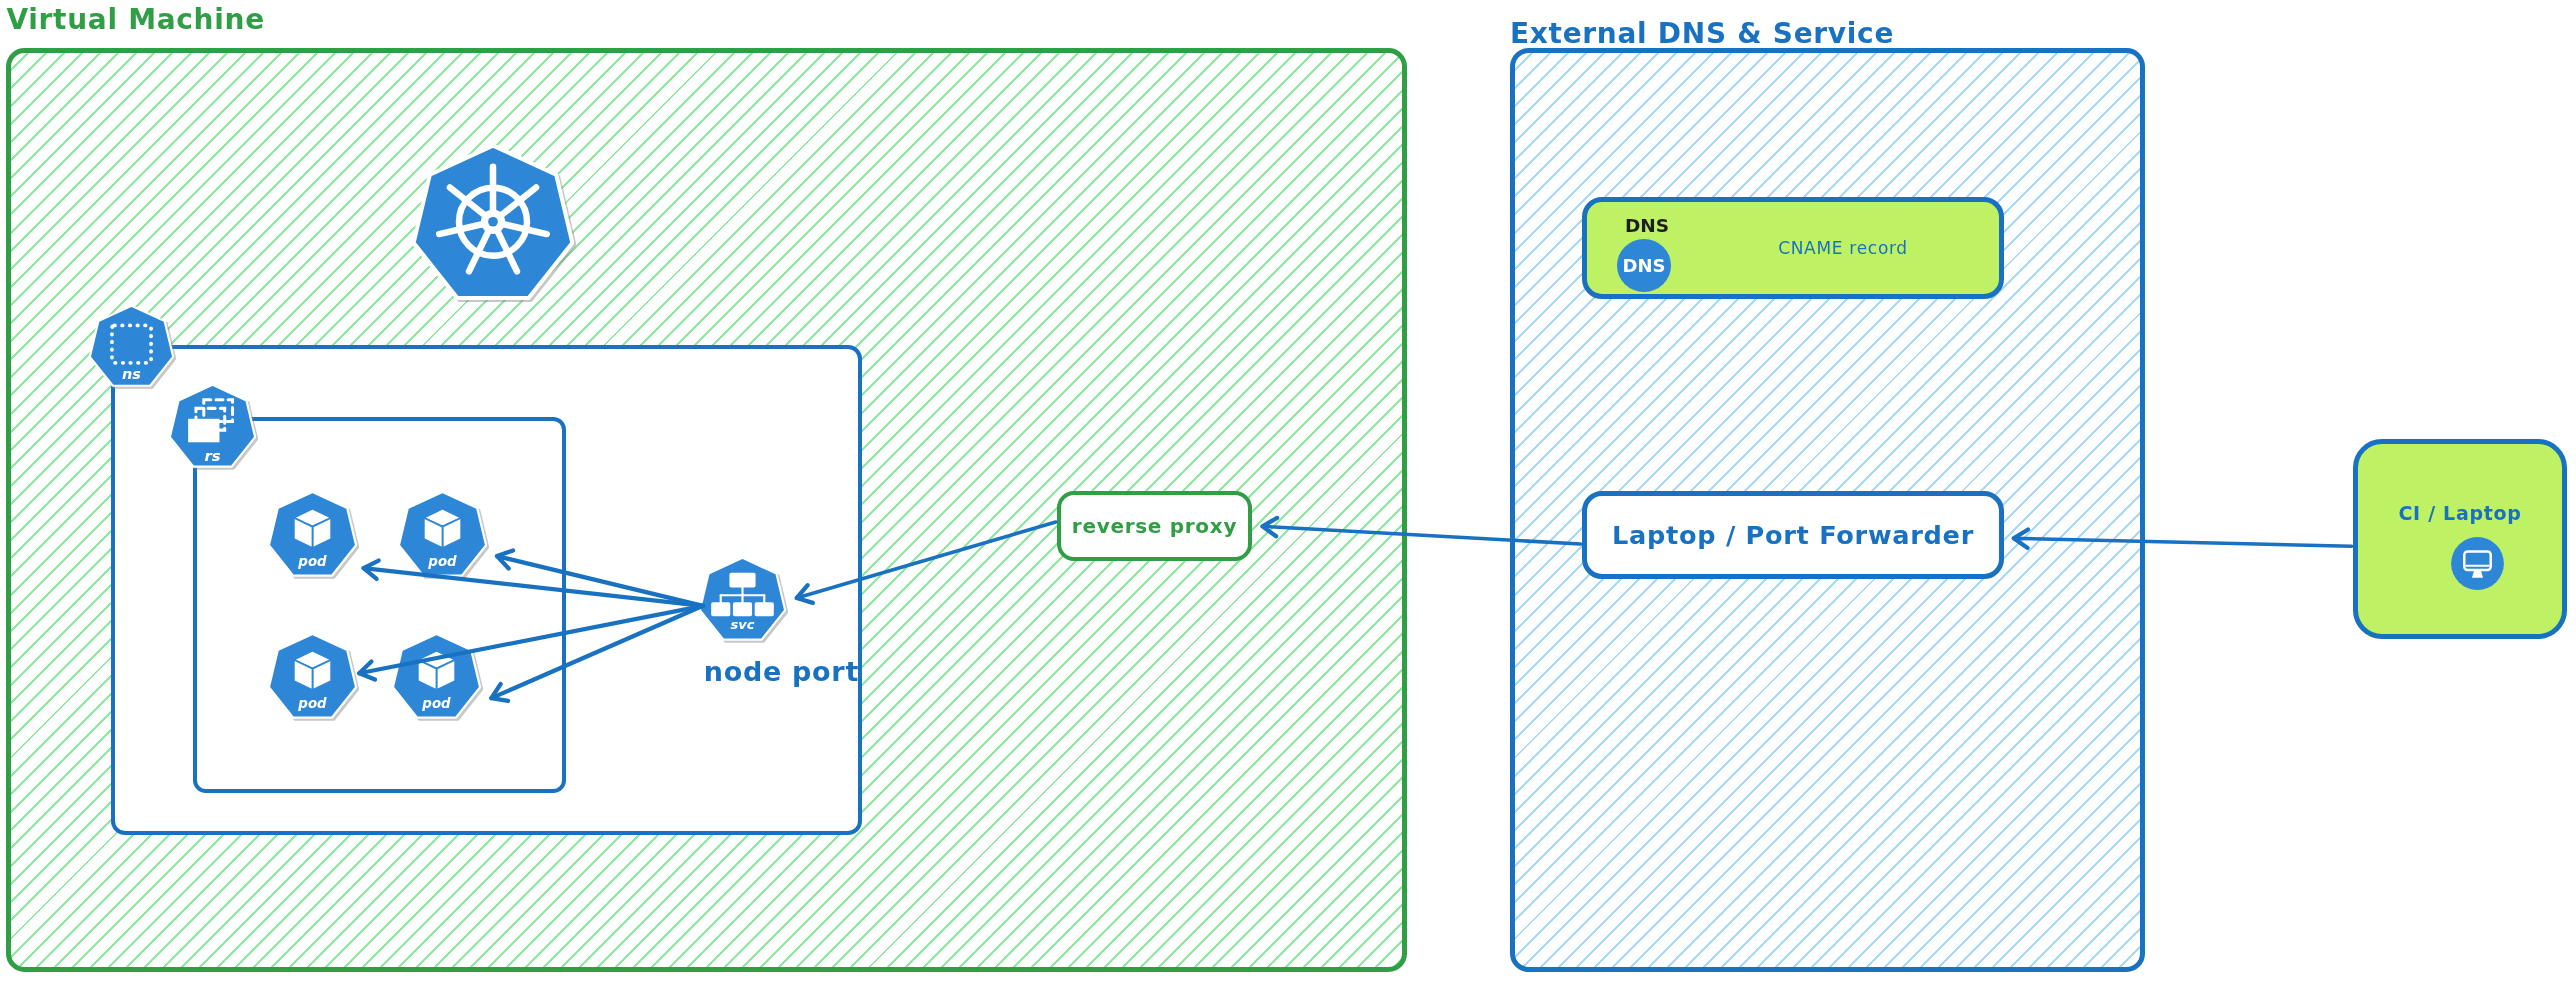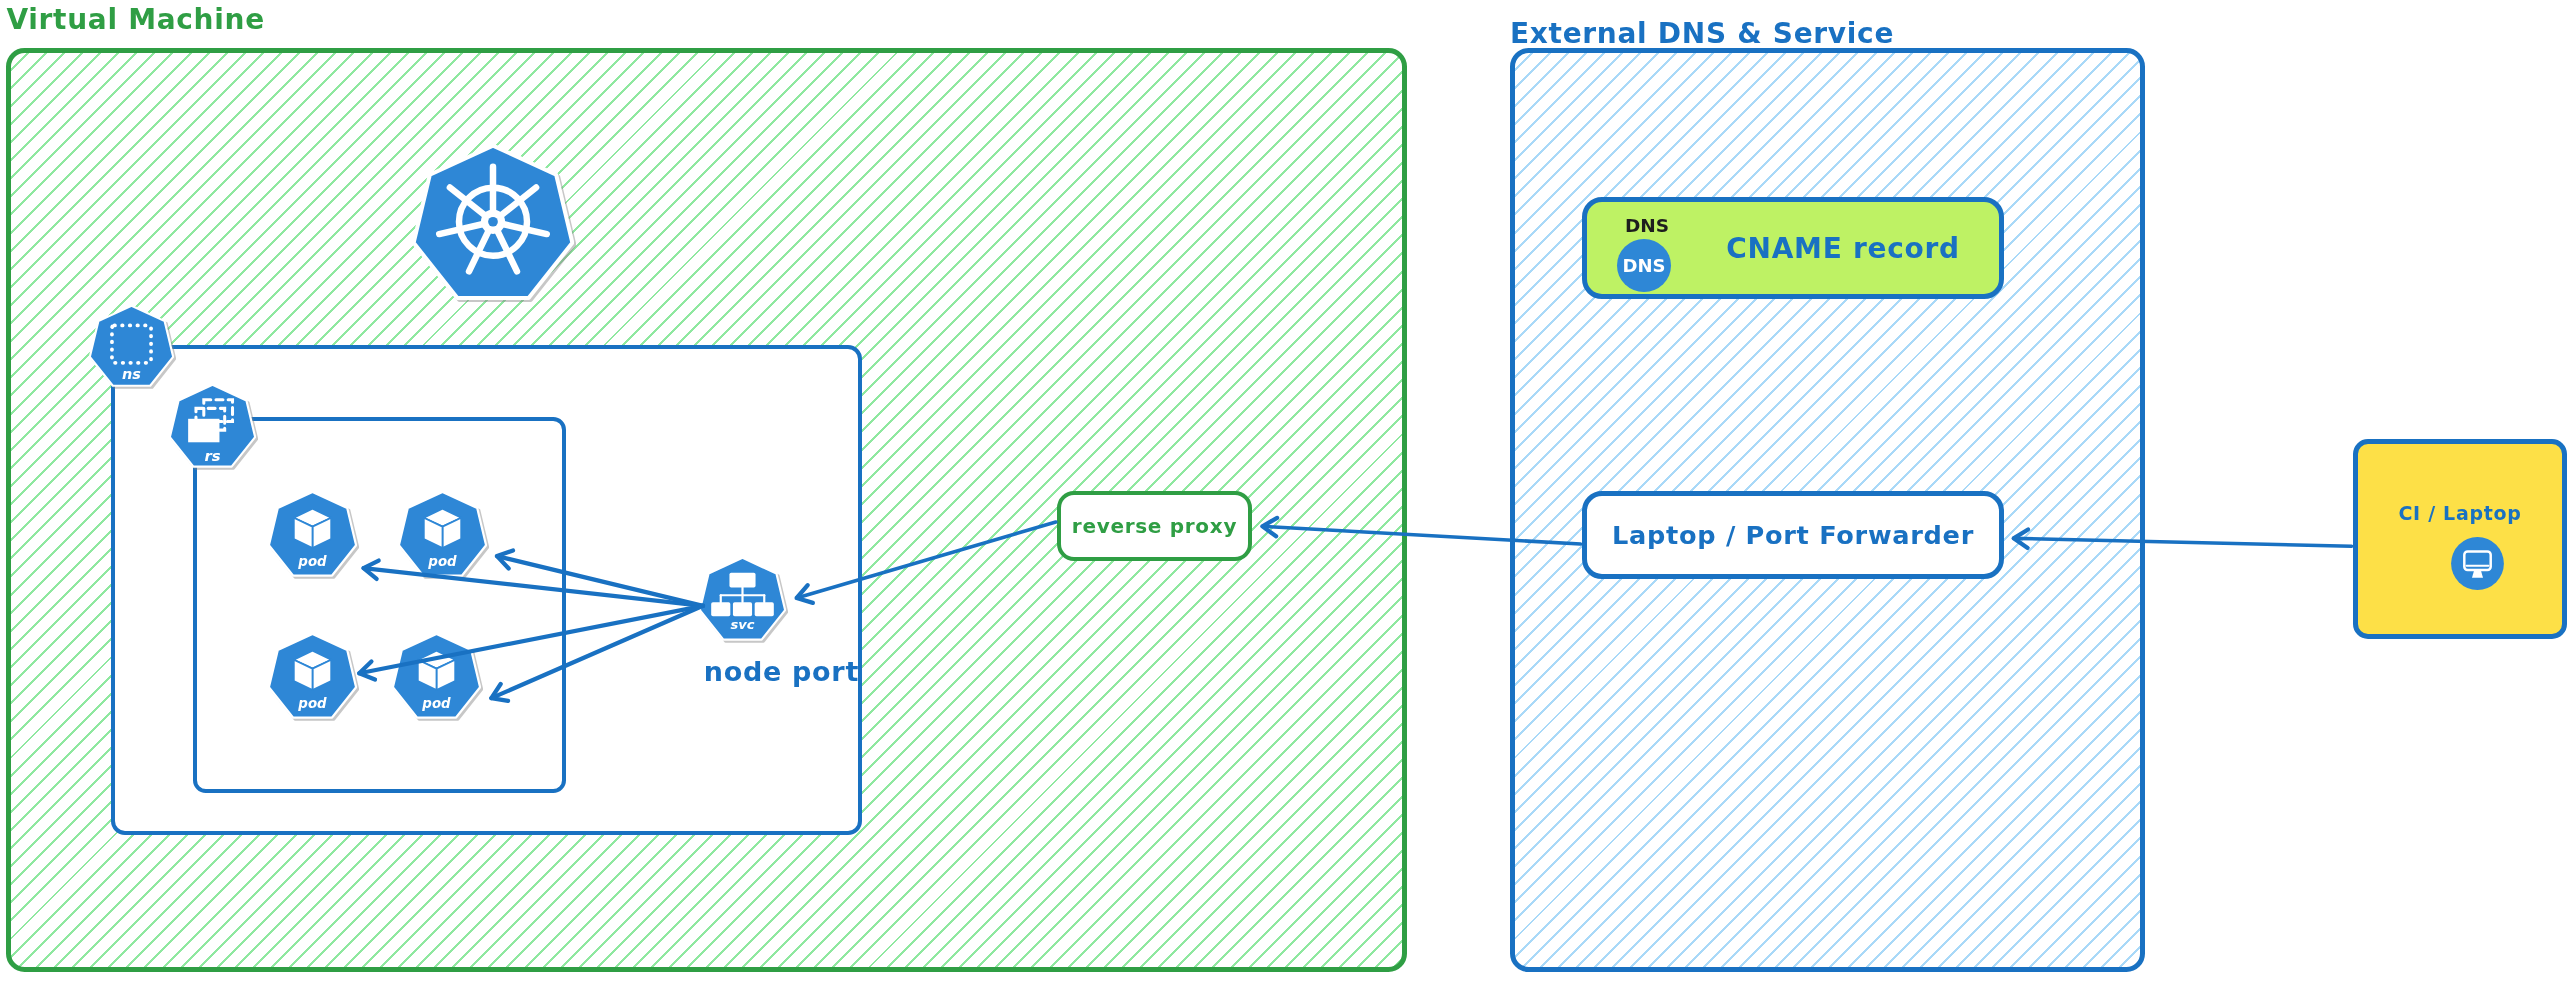--- a/index.html
+++ b/index.html
@@ -35,28 +35,28 @@
 
   .rounded-label-box{background:#fff;display:flex;align-items:center;justify-content:center;
     z-index:4;}
   .reverse-proxy-box{left:1057px;top:491px;width:195px;height:70px;border:4.3px solid var(--green);
     border-radius:17px;color:var(--green);font-size:20px;font-weight:600;letter-spacing:0.7px;}
   .dns-box{left:1582px;top:197px;width:422px;height:102px;border:5px solid var(--blue);
     border-radius:20px;background:#bef264;z-index:4;}
   .worker-box{left:1582px;top:491px;width:422px;height:88px;border:5px solid var(--blue);
     border-radius:20px;color:var(--blue);font-size:25.6px;font-weight:600;letter-spacing:0.7px;}
   .ci-box{left:2353px;top:439px;width:214px;height:200px;border:5px solid var(--blue);
-    border-radius:15px;background:#fde047;z-index:4;}
+    border-radius:29px;background:#bef264;z-index:4;}
 
   .dns-tag{left:38px;top:12.8px;color:var(--ink_black);font-size:18.5px;font-weight:600;}
   .dns-circle{left:30px;top:37px;width:54px;height:53px;border-radius:50%;
     background:var(--icon_blue);display:flex;align-items:center;justify-content:center;
     color:#fff;font-size:18px;font-weight:700;}
   .cname-label{left:107px;top:0;right:7px;bottom:0;display:flex;align-items:center;
-    justify-content:center;color:var(--blue);font-size:28px;font-weight:700;letter-spacing:0.7px;}
+    justify-content:center;color:var(--blue);font-size:17px;font-weight:400;letter-spacing:0.7px;}
 
   .ci-label{left:0;top:58px;width:100%;text-align:center;color:var(--blue);
     font-size:19px;font-weight:600;letter-spacing:0.7px;}
   .monitor-circle{left:92px;top:92px;width:55px;height:55px;z-index:5;}
 
   .node-port-label{left:625px;top:656px;width:234px;text-align:right;color:var(--blue);
     font-size:27px;font-weight:600;letter-spacing:0.7px;z-index:4;}
 
   
   .icon{z-index:6;filter:drop-shadow(2.8px 2.8px 0.7px rgba(130,130,130,.45));}

